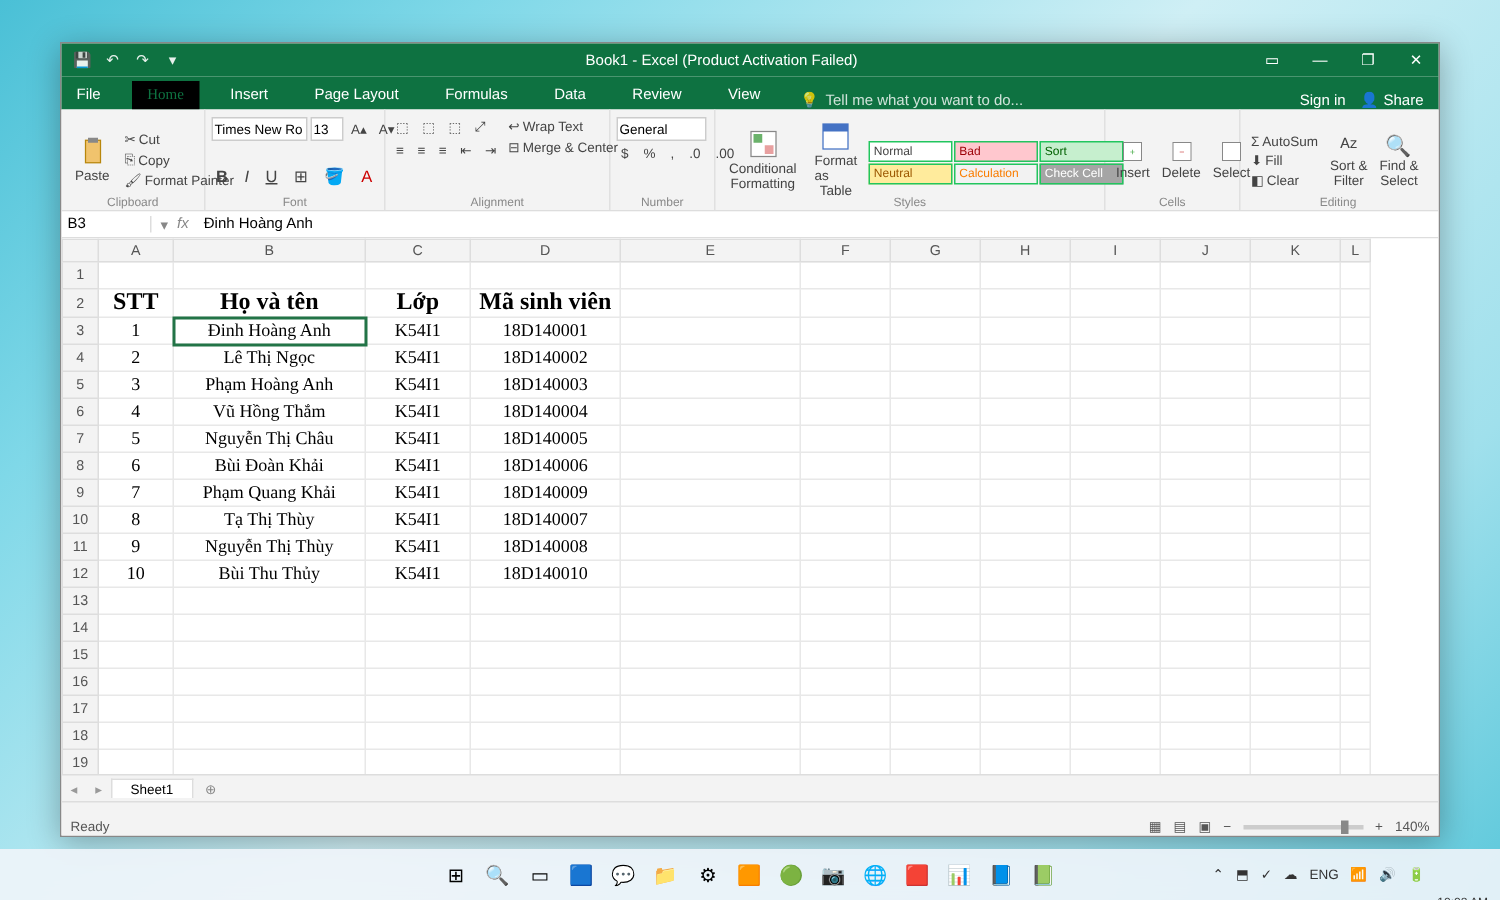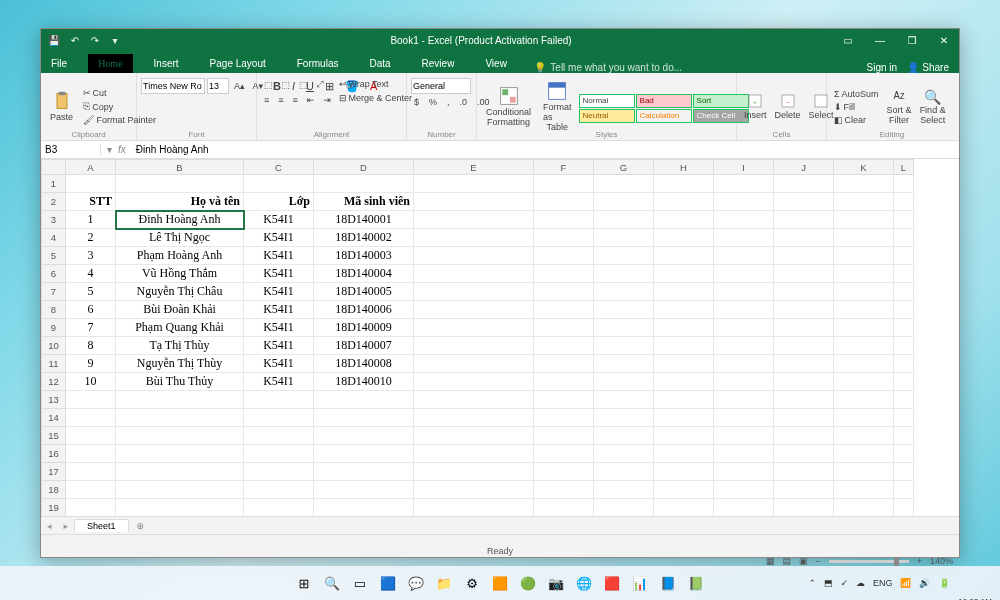--- a/index.html
+++ b/index.html
@@ -36,30 +36,30 @@
 .fx-icons{display:flex;gap:6px;padding:0 6px;color:#888;}
 .formula-bar{flex:1;padding:0 4px;}
 .grid-area{flex:1;overflow:hidden;position:relative;background:#fff;}
 .grid{position:absolute;top:0;left:0;font-size:9.5px;border-collapse:collapse;}
 .grid th{background:#f3f3f3;border:1px solid #ddd;font-weight:normal;color:#555;height:15px;text-align:center;}
 .grid th.row-h{width:24px;}
 .grid th.col-h{text-align:center;}
 .grid td{border:1px solid #e8e8e8;height:18px;padding:0 3px;vertical-align:middle;}
 .col-A{width:50px;}.col-B{width:128px;}.col-C{width:70px;}.col-D{width:100px;}
 .col-E{width:120px;}.col-F,.col-G,.col-H,.col-I,.col-J,.col-K{width:60px;}.col-L{width:20px;}
-.header-cell{font-family:'Times New Roman',serif;font-weight:bold;text-align:right;font-size:12px;}
+.header-cell{font-family:'Times New Roman',serif;font-weight:bold;text-align:center;font-size:16px;}
 .data-cell{font-family:'Times New Roman',serif;text-align:center;font-size:12px;}
 .selected-col{background:#d5e3cd;border-bottom:2px solid #227447;}
 .selected-row{background:#d5e3cd;border-right:2px solid #227447;}
 .selected-cell{outline:2px solid #227447;outline-offset:-1px;}
 .sheet-tabs{height:18px;background:#f3f3f3;border-top:1px solid #ddd;display:flex;align-items:center;font-size:9px;}
 .sheet-nav{padding:0 6px;color:#999;}
 .sheet-tab{background:#fff;border:1px solid #ddd;border-bottom:none;padding:1px 12px;cursor:pointer;}
 .sheet-add{padding:0 8px;color:#888;cursor:pointer;}
-.statusbar{height:16px;background:#f3f3f3;border-top:1px solid #ddd;display:flex;align-items:center;font-size:9px;color:#555;padding:11px 6px;flex-direction:column;}
+.statusbar{height:16px;background:#f3f3f3;border-top:1px solid #ddd;display:flex;align-items:flex-start;font-size:9px;color:#555;padding:11px 6px;}
 .status-right{margin-left:auto;display:flex;align-items:center;gap:8px;}
 .zoom-slider{width:80px;height:3px;background:#ccc;position:relative;}
 .zoom-handle{position:absolute;right:10px;top:-3px;width:5px;height:9px;background:#888;}
 .taskbar{position:absolute;bottom:0;left:0;right:0;height:34px;background:rgba(240,244,249,0.9);backdrop-filter:blur(10px);display:flex;align-items:center;justify-content:center;gap:4px;}
 .task-icon{width:24px;height:24px;border-radius:4px;cursor:pointer;display:flex;align-items:center;justify-content:center;font-size:13px;}
 .task-tray{position:absolute;right:8px;display:flex;align-items:center;gap:8px;font-size:9px;color:#333;}
 .tray-time{text-align:right;line-height:1.1;font-size:8px;margin-top:48px;}
 svg{display:block;}
 </style>
 </head>
@@ -124,21 +124,21 @@
           <div class="rbtn">
               <span>🖌</span>
               <span>Format Painter</span>
             </div>
         </div>
       </div>
       <div class="ribbon-group-label">Clipboard</div>
     </div>
 
     <div class="ribbon-group" style="width:120px">
-      <div style="display:flex;flex-direction:row;gap:4px;padding-top:3px">
+      <div style="display:flex;flex-direction:column;gap:16px;padding-top:3px">
         <div style="display:flex;gap:2px">
           <input class="font-combo" style="width: 64px;" value="Times New Ro">
           <input class="font-combo" style="width: 22px;" value="13">
           <span class="rbtn">A▴</span>
           <span class="rbtn">A▾</span>
         </div>
         <div style="display:flex;gap:5px;font-size:11px">
           <span class="rbtn" style="font-weight:bold">B</span>
           <span class="rbtn" style="font-style:italic">I</span>
           <span class="rbtn" style="text-decoration:underline">U</span>

